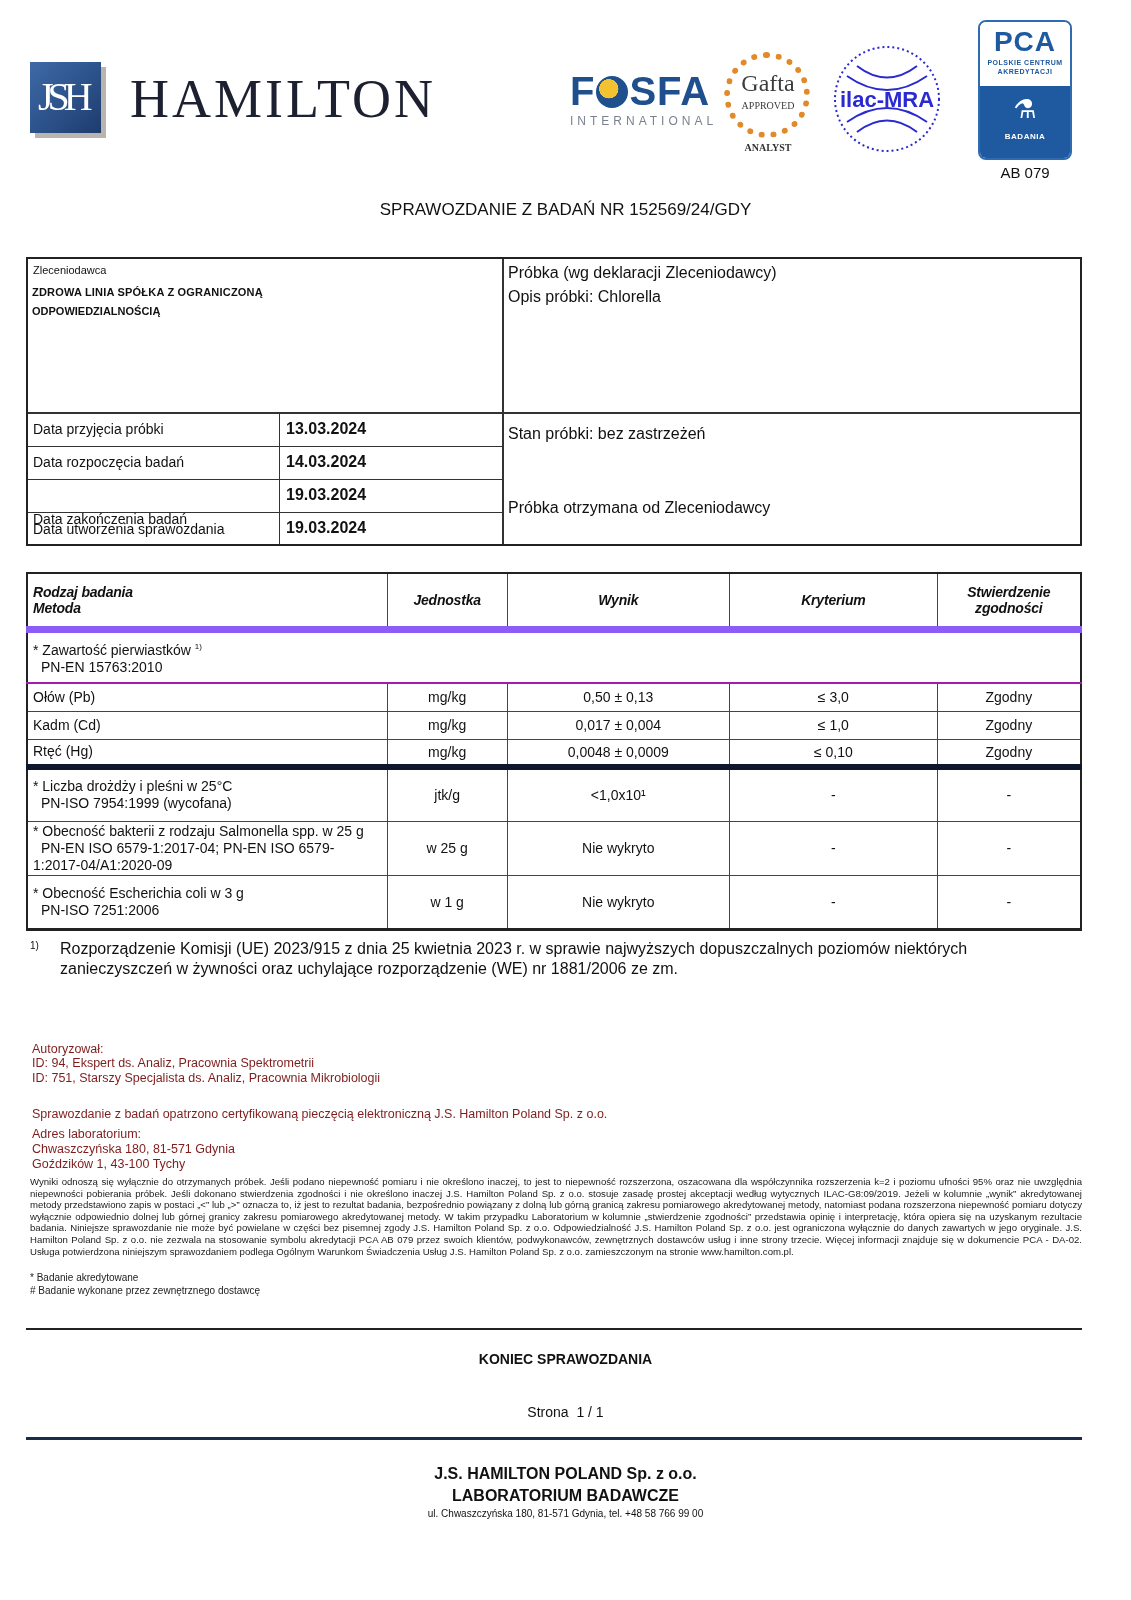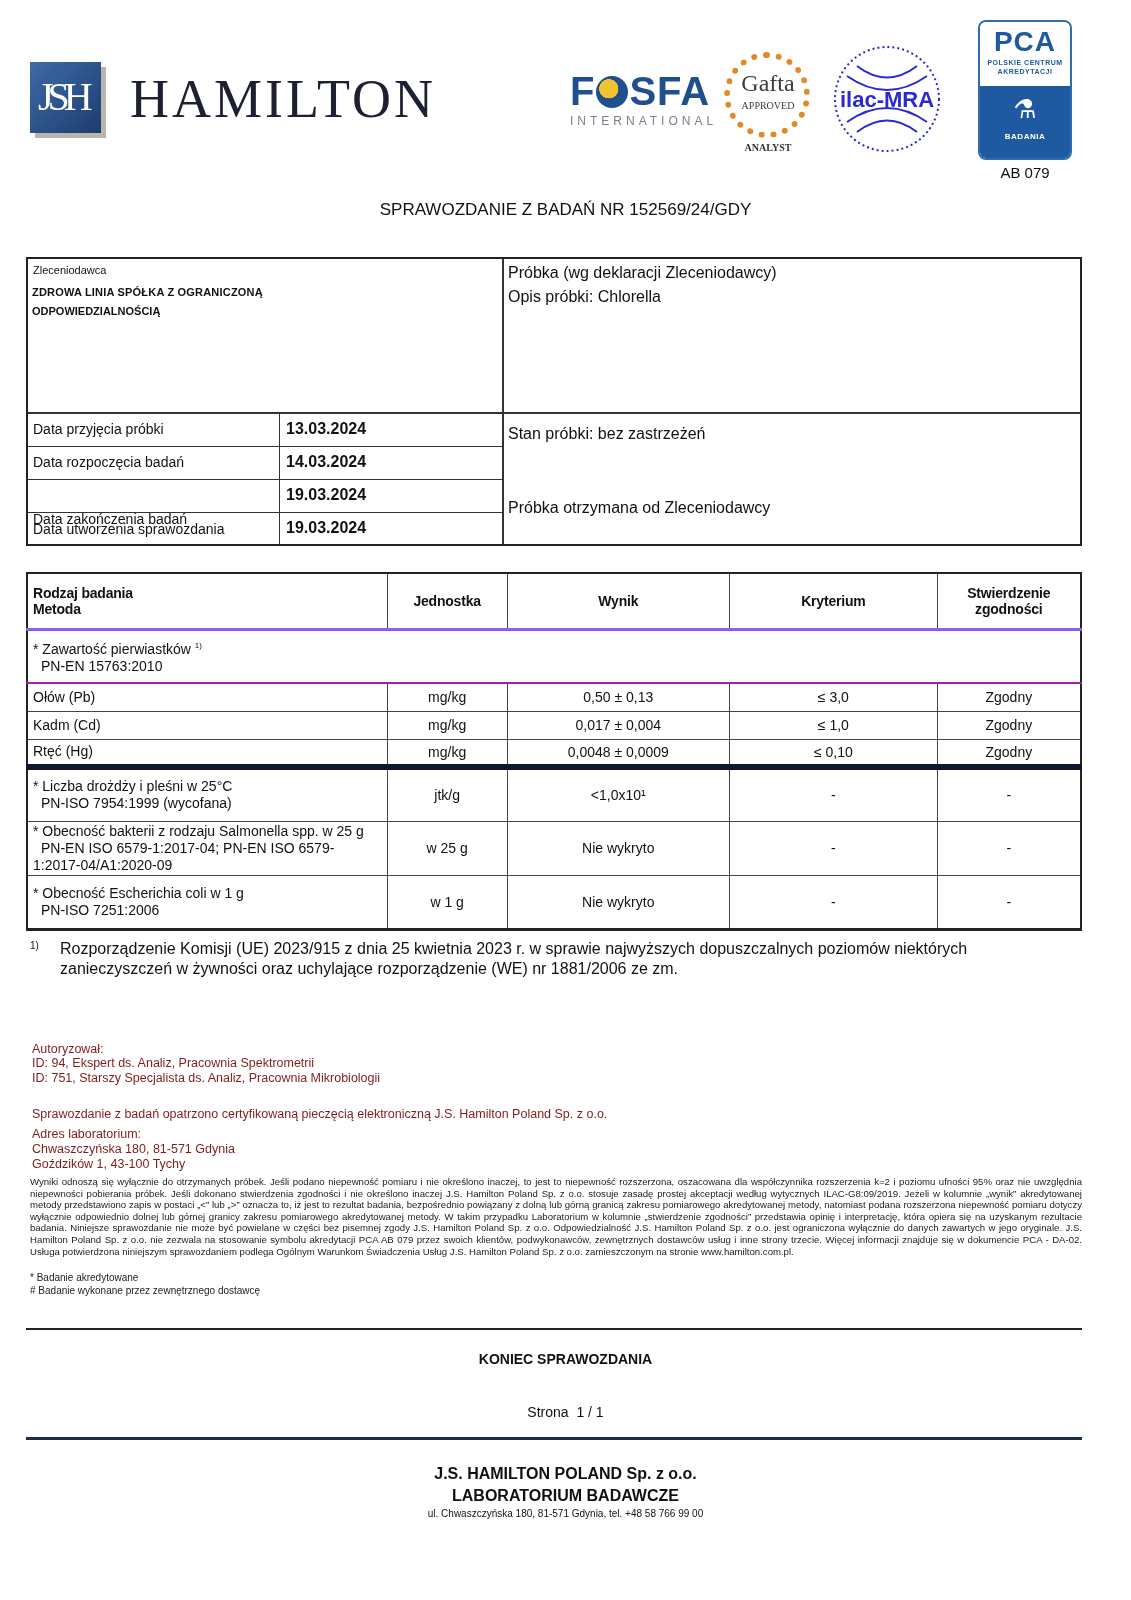--- a/index.html
+++ b/index.html
@@ -57,21 +57,21 @@
   .small-text { font-size: 14px; }
   .bold { font-weight: bold; }
 
   
   #results-table { position: absolute; left: 26px; top: 572px; width: 1056px; border-collapse: collapse; font-size: 14px; }
   #results-table td, #results-table th { border: 1px solid #444; }
   #results-table th { font-weight: bold; font-size: 14px; height: 56px; text-align: center; letter-spacing: -0.2px; }
   #results-table th.left { text-align: left; padding-left: 5px; }
   #results-table td { height: 28px; text-align: center; padding: 0 4px; }
   #results-table td.name { text-align: left; padding-left: 5px; line-height: 17px; }
-  #results-table tr.head-row th { border-top: 2px solid #222; border-bottom: 3px solid #8b5cf6; }
+  #results-table tr.head-row th { border-top: 2px solid #222; border-bottom: 7px solid #8b5cf6; font-style: italic; }
   #results-table tr.group td { height: 54px; border-bottom: 2px solid #a21caf; }
   #results-table tr.tall td { height: 54px; }
   #results-table tr.last td { border-bottom: 3px solid #222; }
   #results-table tr.thick-bottom td { border-bottom: 6px solid #0f172a; }
   #results-table .indent { padding-left: 8px; display: inline-block; }
   #results-table td:first-child, #results-table th:first-child { border-left: 2px solid #222; }
   #results-table td:last-child, #results-table th:last-child { border-right: 2px solid #222; }
   sup { font-size: 8px; }
 
   
@@ -232,21 +232,21 @@
       <div class="indent">PN-EN ISO 6579-1:2017-04; PN-EN ISO 6579-</div>
       <div>1:2017-04/A1:2020-09</div>
     </td>
     <td>w 25 g</td>
     <td>Nie wykryto</td>
     <td>-</td>
     <td>-</td>
   </tr>
   <tr class="tall last">
     <td class="name">
-      <div>* Obecność Escherichia coli w 1 g</div>
+      <div>* Obecność Escherichia coli w 3 g</div>
       <div class="indent">PN-ISO 7251:2006</div>
     </td>
     <td>w 1 g</td>
     <td>Nie wykryto</td>
     <td>-</td>
     <td>-</td>
   </tr>
 </tbody>
   </table>
 

